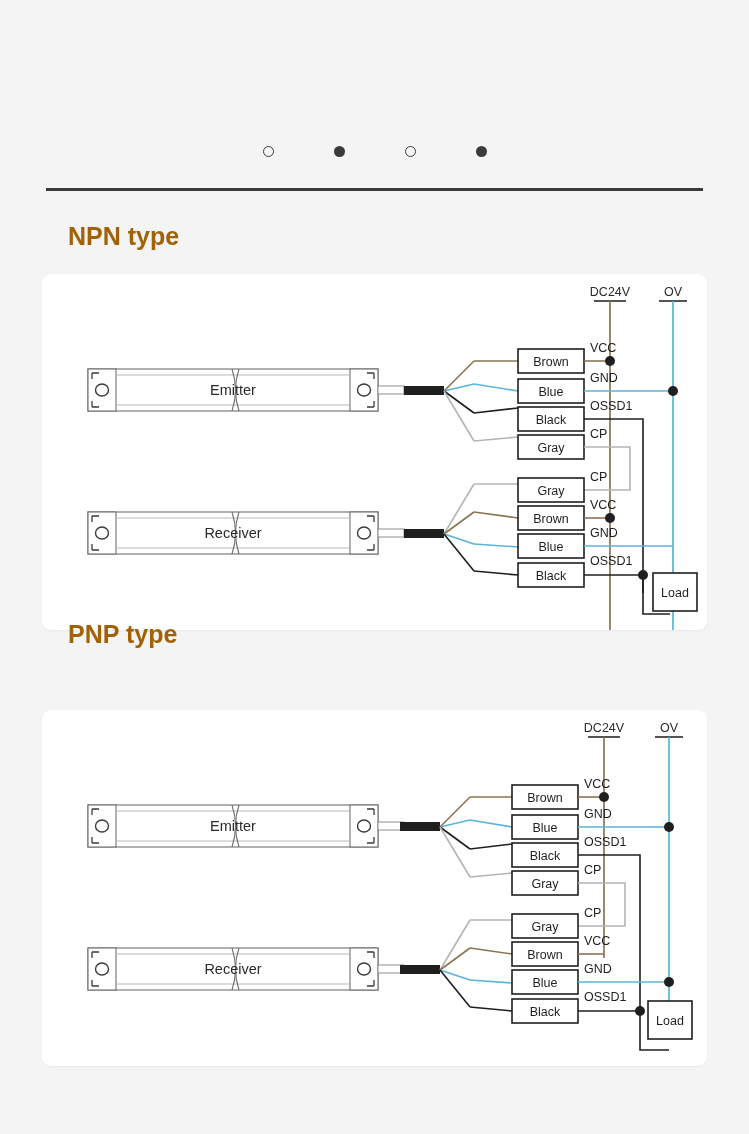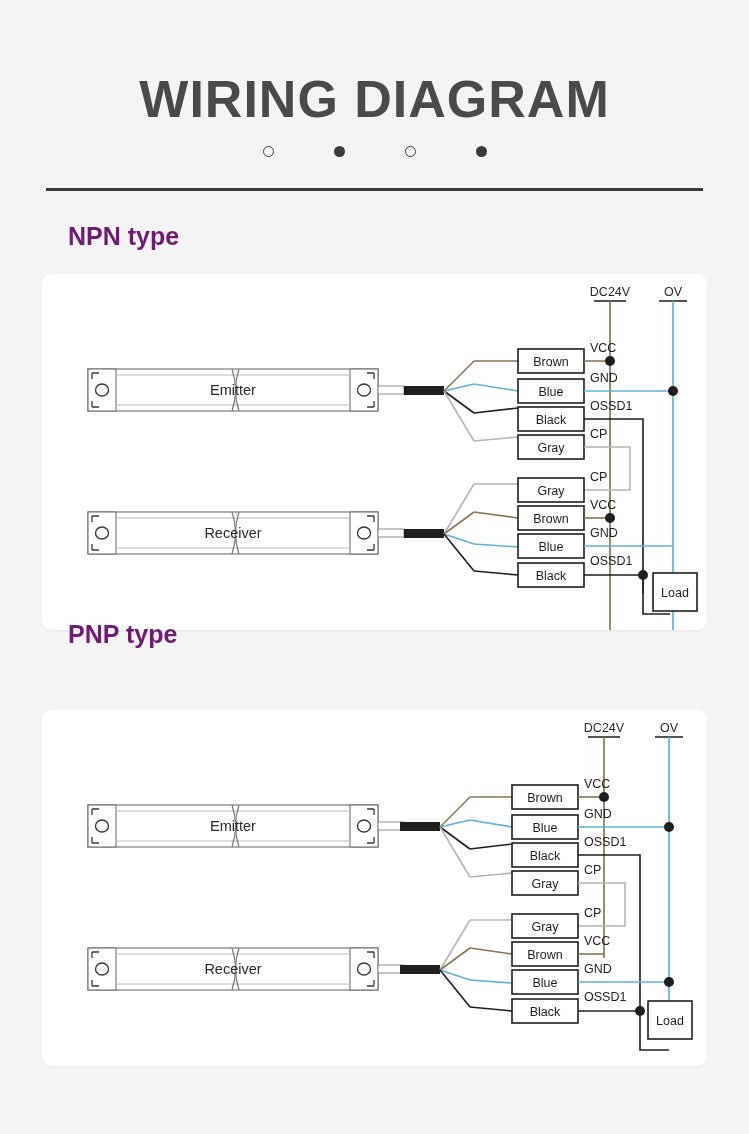--- a/index.html
+++ b/index.html
@@ -31,21 +31,21 @@
   .dot.solid{background:#3a3a3a;}
 
   .rule{
     position:absolute;left:46px;top:188px;width:657px;height:3px;
     background:#3a3a3a;
   }
 
   
   .sec-title{
     position:absolute;left:68px;
-    font-size:25px;font-weight:bold;color:#701a75;
+    font-size:25px;font-weight:bold;color:#a16207;
     letter-spacing:0px;
   }
   #npn-title{top:222px;}
   #pnp-title{top:620px;}
 
   
   .card{
     position:absolute;left:42px;width:665px;
     background:#ffffff;border-radius:9px;
     box-shadow:0 1px 2px rgba(0,0,0,0.05);
@@ -55,21 +55,20 @@
 
   .card-svg{position:absolute;left:0;top:0;width:665px;height:356px;display:block;}
 
   svg text{font-family:"Liberation Sans", sans-serif;}
 </style>
 </head>
 <body>
 
 <div class="page">
 
-  <div class="title">WIRING DIAGRAM</div>
 
   <div class="dots">
     <span class="dot hollow"></span>
     <span class="dot solid"></span>
     <span class="dot hollow"></span>
     <span class="dot solid"></span>
   </div>
 
   <div class="rule"></div>
 

